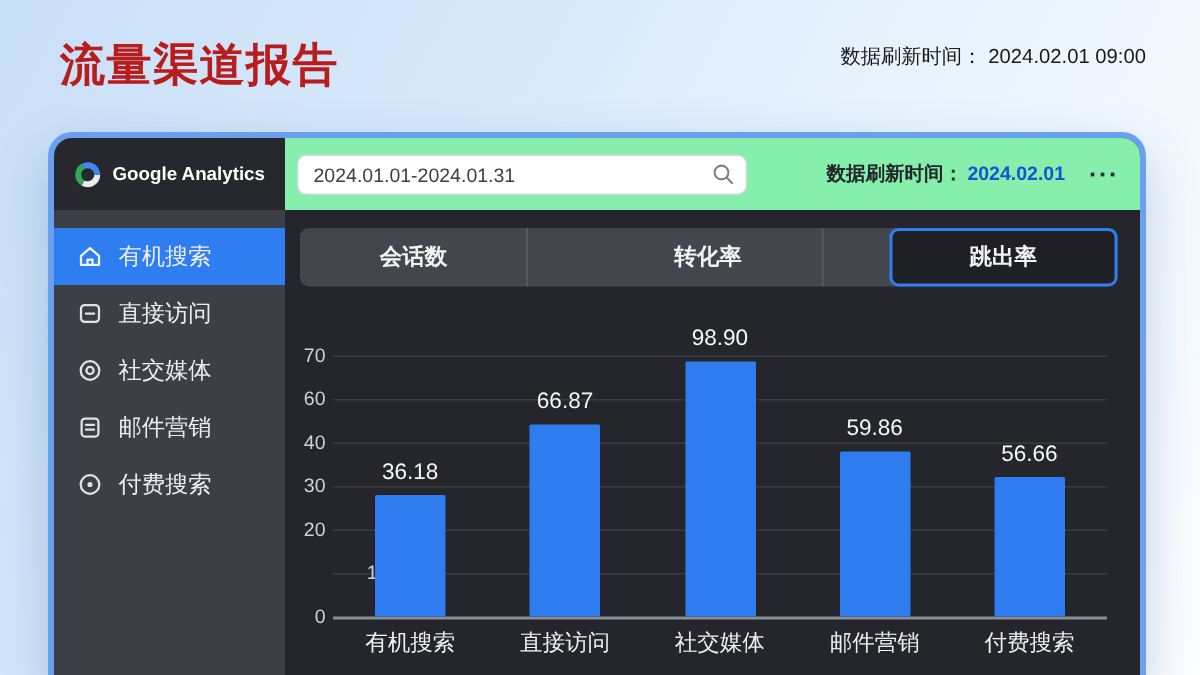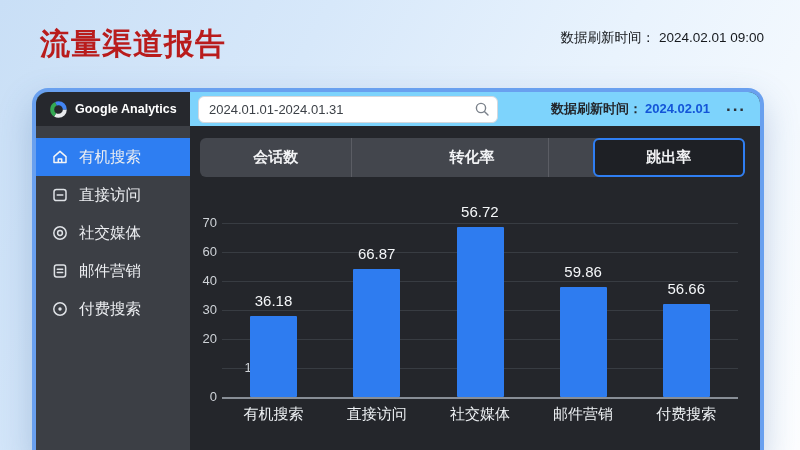--- a/index.html
+++ b/index.html
@@ -13,21 +13,21 @@
   .page-title { font-size:30px; font-weight:800; color:#b91c1c; letter-spacing:1px; line-height:56px; }
   .page-refresh { position:absolute; right:0; top:13px; font-size:13.5px; color:#16191d; }
   .page-refresh .val { margin-left:4px; }
 
   .window {
     position:absolute; left:32px; top:88px; width:732px; height:368px;
     border:4px solid #69a0ef; border-bottom:none; border-radius:16px 16px 0 0;
     overflow:hidden; box-shadow:0 14px 34px rgba(58,100,160,.28);
     background:#24262b;
   }
-  .win-header { display:flex; height:34px; background:#7dd3fc; }
+  .win-header { display:flex; height:48px; background:#86efac; }
   .logo-cell { width:154px; min-width:154px; background:#26282d; display:flex; align-items:center; gap:7px; padding-left:13px; }
   .brand { color:#fff; font-size:12.5px; font-weight:700; white-space:nowrap; }
   .header-right { flex:1; display:flex; align-items:center; padding:0 14px 0 8px; }
   .date-input-wrap { position:relative; width:300px; }
   .date-input {
     width:300px; height:27px; border:1px solid #d5d8dd; border-radius:6px; background:#fff;
     font-family:inherit; font-size:13px; color:#3c4147; padding:0 30px 0 10px; outline:none;
   }
   .search-icon { position:absolute; right:8px; top:5px; }
   .hdr-refresh { margin-left:auto; font-size:13px; font-weight:700; color:#23262b; white-space:nowrap; }
@@ -150,21 +150,21 @@
           <div class="y-tick" style="top: 234px; margin-left: 42px;">10</div>
           <div class="axis-line" style="top: 271px;"></div>
           <div class="y-tick" style="top: 263px;">0</div>
           <div class="bar" style="left: 60.1px; top: 190px; height: 81px; background: rgb(46, 124, 240);"></div>
           <div class="bar-val" style="left: 32px; top: 166px;">36.18</div>
           <div class="x-label" style="left: 32px; top: 279px;">有机搜索</div>
           <div class="bar" style="left: 163.3px; top: 143px; height: 128px; background: rgb(46, 124, 240);"></div>
           <div class="bar-val" style="left: 135.2px; top: 119px;">66.87</div>
           <div class="x-label" style="left: 135.2px; top: 279px;">直接访问</div>
           <div class="bar" style="left: 266.5px; top: 101px; height: 170px; background: rgb(46, 124, 240);"></div>
-          <div class="bar-val" style="left: 238.4px; top: 77px;">56.72</div>
+          <div class="bar-val" style="left: 238.4px; top: 77px;">98.90</div>
           <div class="x-label" style="left: 238.4px; top: 279px;">社交媒体</div>
           <div class="bar" style="left: 369.7px; top: 161px; height: 110px; background: rgb(46, 124, 240);"></div>
           <div class="bar-val" style="left: 341.6px; top: 137px;">59.86</div>
           <div class="x-label" style="left: 341.6px; top: 279px;">邮件营销</div>
           <div class="bar" style="left: 472.9px; top: 178px; height: 93px; background: rgb(46, 124, 240);"></div>
           <div class="bar-val" style="left: 444.8px; top: 154px;">56.66</div>
           <div class="x-label" style="left: 444.8px; top: 279px;">付费搜索</div>
         </div>
     </main>
   </div>

